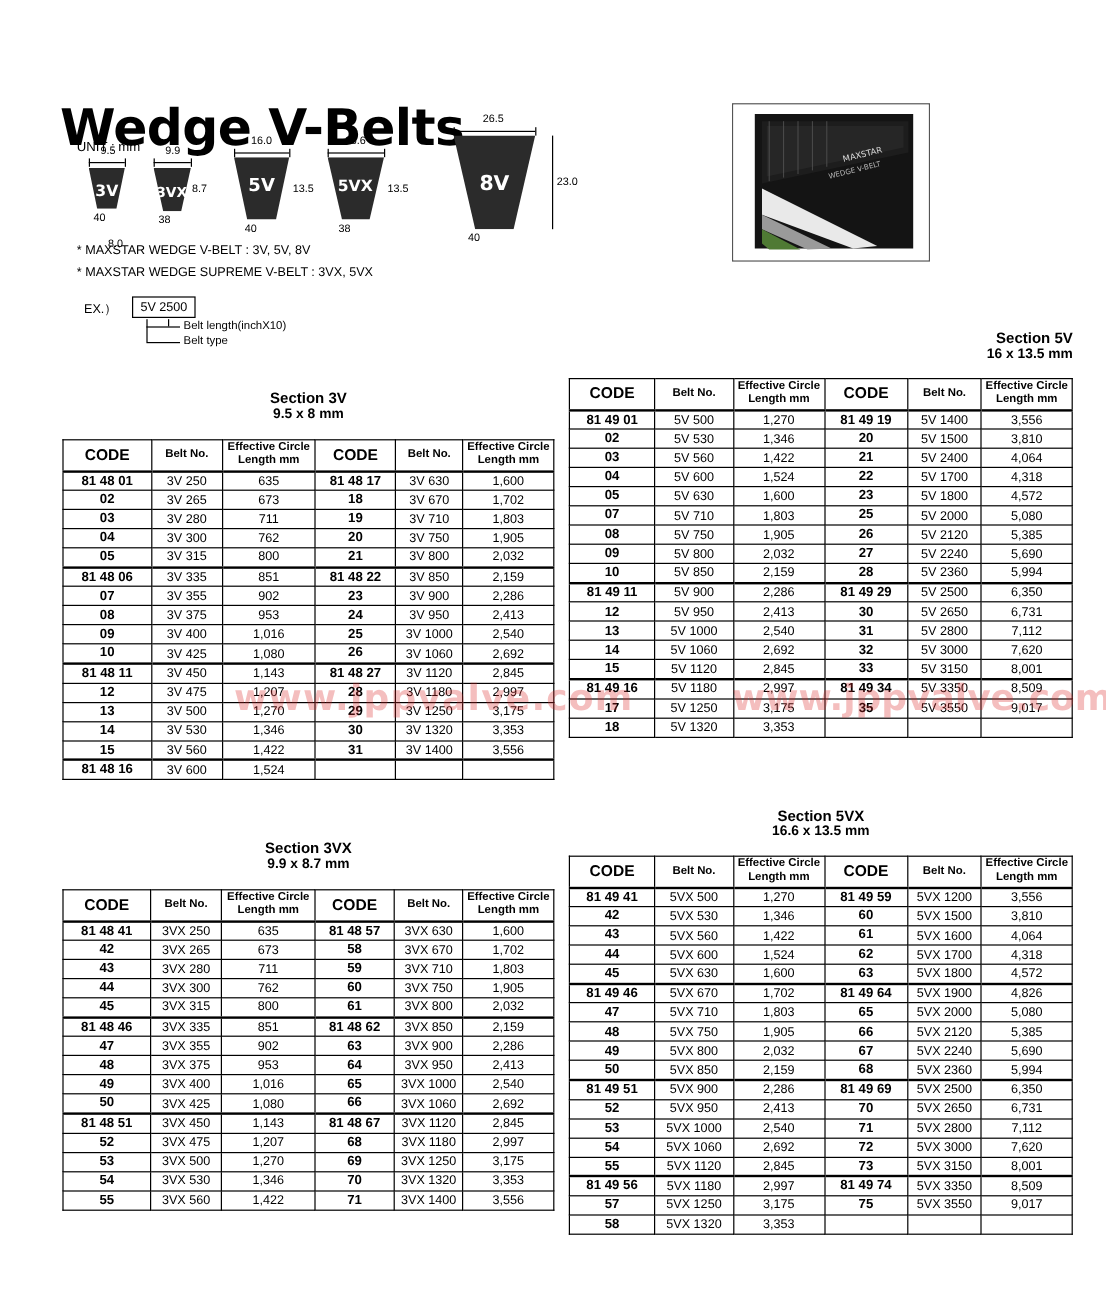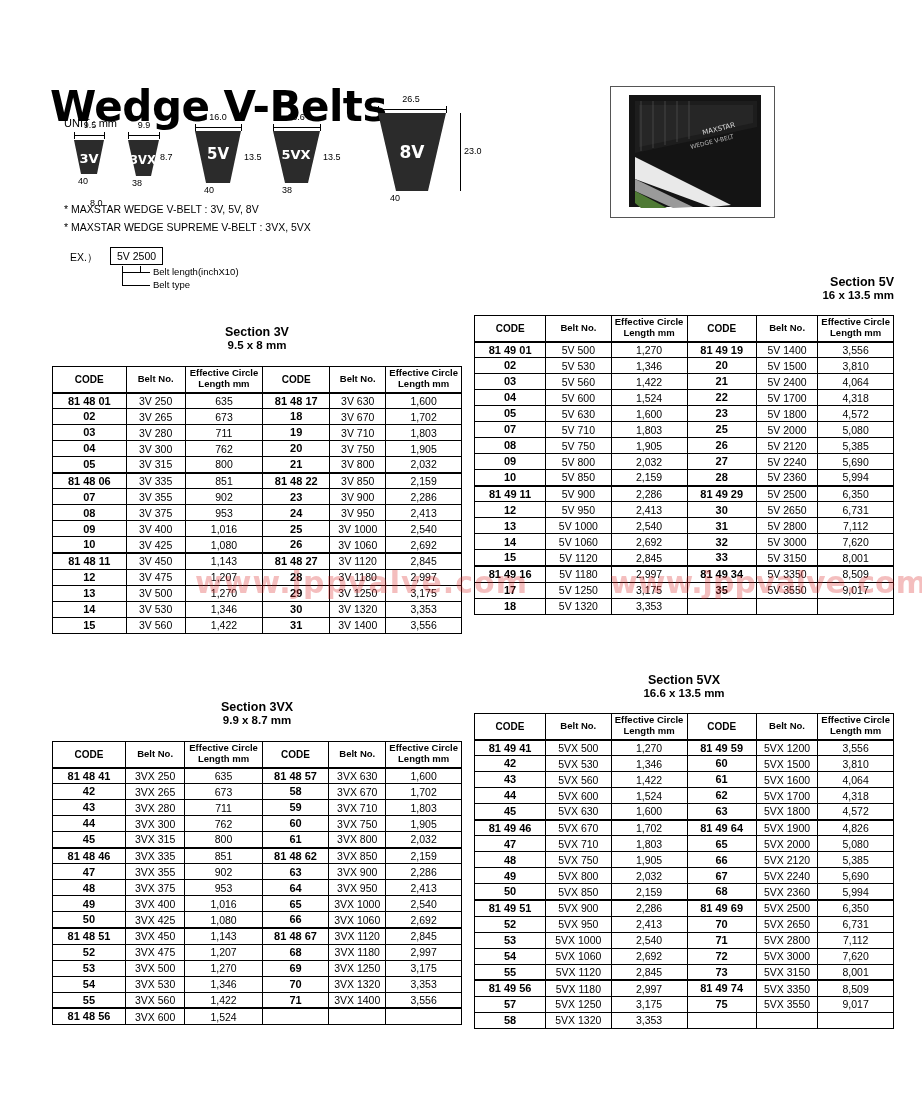--- a/index.html
+++ b/index.html
@@ -63,21 +63,21 @@
   table.belt th, table.belt td {
     border: 1px solid #000;
     padding: 1px 3px;
     text-align: center;
     line-height: 1.15;
     white-space: nowrap;
   }
   table.belt th {
     font-size: 9.5px; font-weight: bold; height: 26px;
   }
-  table.belt th.code-h { font-size: 10px; }
+  table.belt th.code-h { font-size: 13px; }
   table.belt td { height: 16px; }
   td.code { font-weight: bold; font-size: 11px; }
   tr.grp-start td { border-top: 2px solid #000; }
   table.belt tr.grp-start td.code { }
 
   
   .wm {
     position: absolute; left: 195px; top: 565px;
     font-size: 30px; font-weight: bold; color: rgba(220,40,40,0.30);
     font-family: "DejaVu Sans", sans-serif;
@@ -337,20 +337,28 @@
           <td>3,353</td>
         </tr>
         <tr>
           <td class="code">15</td>
           <td>3V 560</td>
           <td>1,422</td>
           <td class="code">31</td>
           <td>3V 1400</td>
           <td>3,556</td>
         </tr>
+        <tr class="grp-start">
+          <td class="code">81 48 16</td>
+          <td>3V 600</td>
+          <td>1,524</td>
+          <td class="code">&nbsp;</td>
+          <td>&nbsp;</td>
+          <td>&nbsp;</td>
+        </tr>
       </tbody>
   </table>
 
   <div class="sec-head" style="left:52px; top:700px; width:410px;">
     <div>Section 3VX</div>
     <div class="sub">9.9 x 8.7 mm</div>
   </div>
   <table class="belt" id="tbl-3vx" style="left:52px; top:741px; width:410px;">
     <thead>
       <tr>
@@ -480,28 +488,20 @@
           <td>3,353</td>
         </tr>
         <tr>
           <td class="code">55</td>
           <td>3VX 560</td>
           <td>1,422</td>
           <td class="code">71</td>
           <td>3VX 1400</td>
           <td>3,556</td>
         </tr>
-        <tr class="grp-start">
-          <td class="code">81 48 56</td>
-          <td>3VX 600</td>
-          <td>1,524</td>
-          <td class="code">&nbsp;</td>
-          <td>&nbsp;</td>
-          <td>&nbsp;</td>
-        </tr>
       </tbody>
   </table>
 
   <div class="sec-head" style="left:474px; top:275px; width:420px;text-align:right;">
     <div>Section 5V</div>
     <div class="sub">16 x 13.5 mm</div>
   </div>
   <table class="belt" id="tbl-5v" style="left:474px; top:315px; width:420px;">
     <thead>
       <tr>

